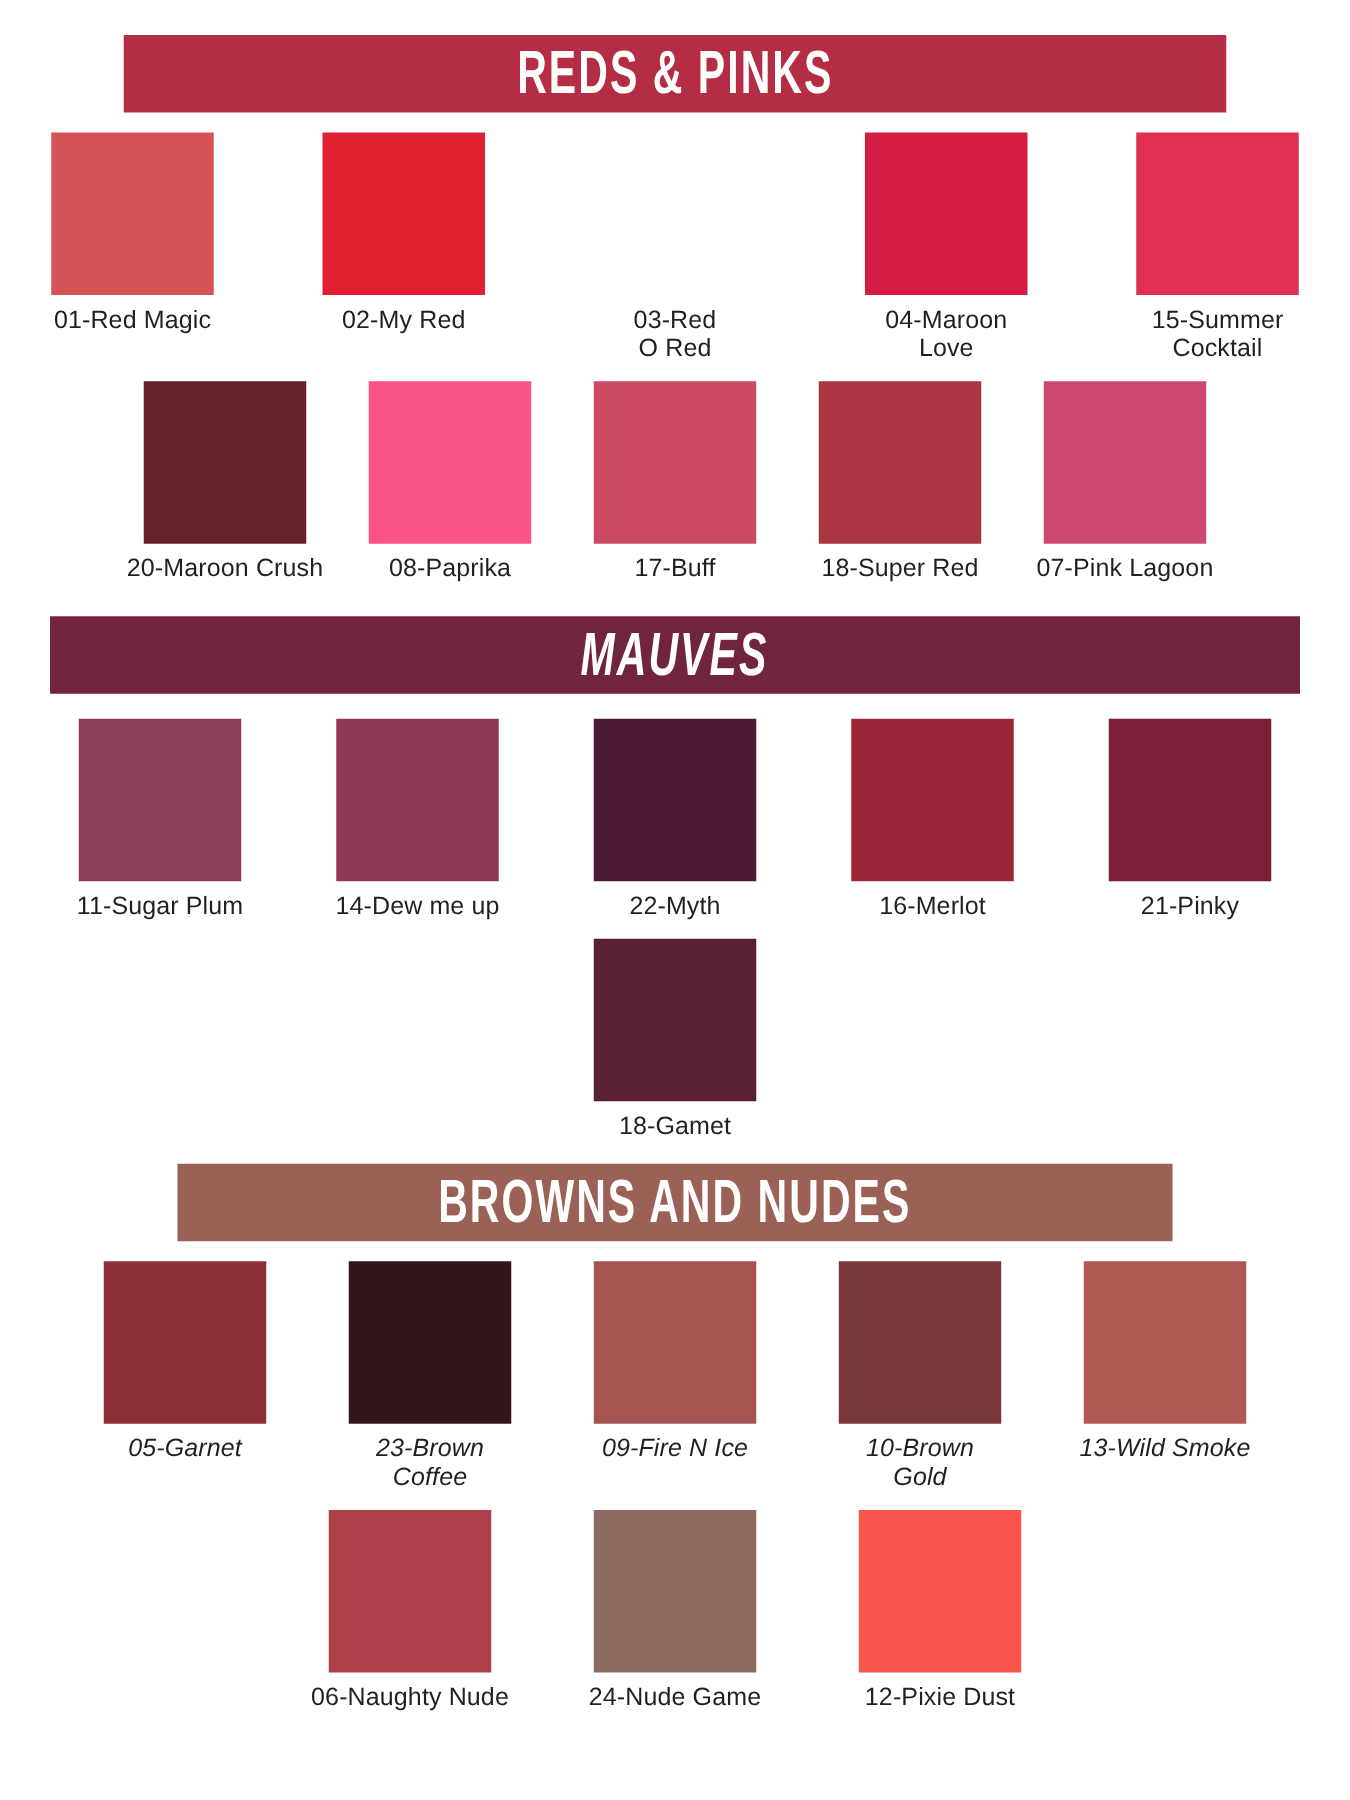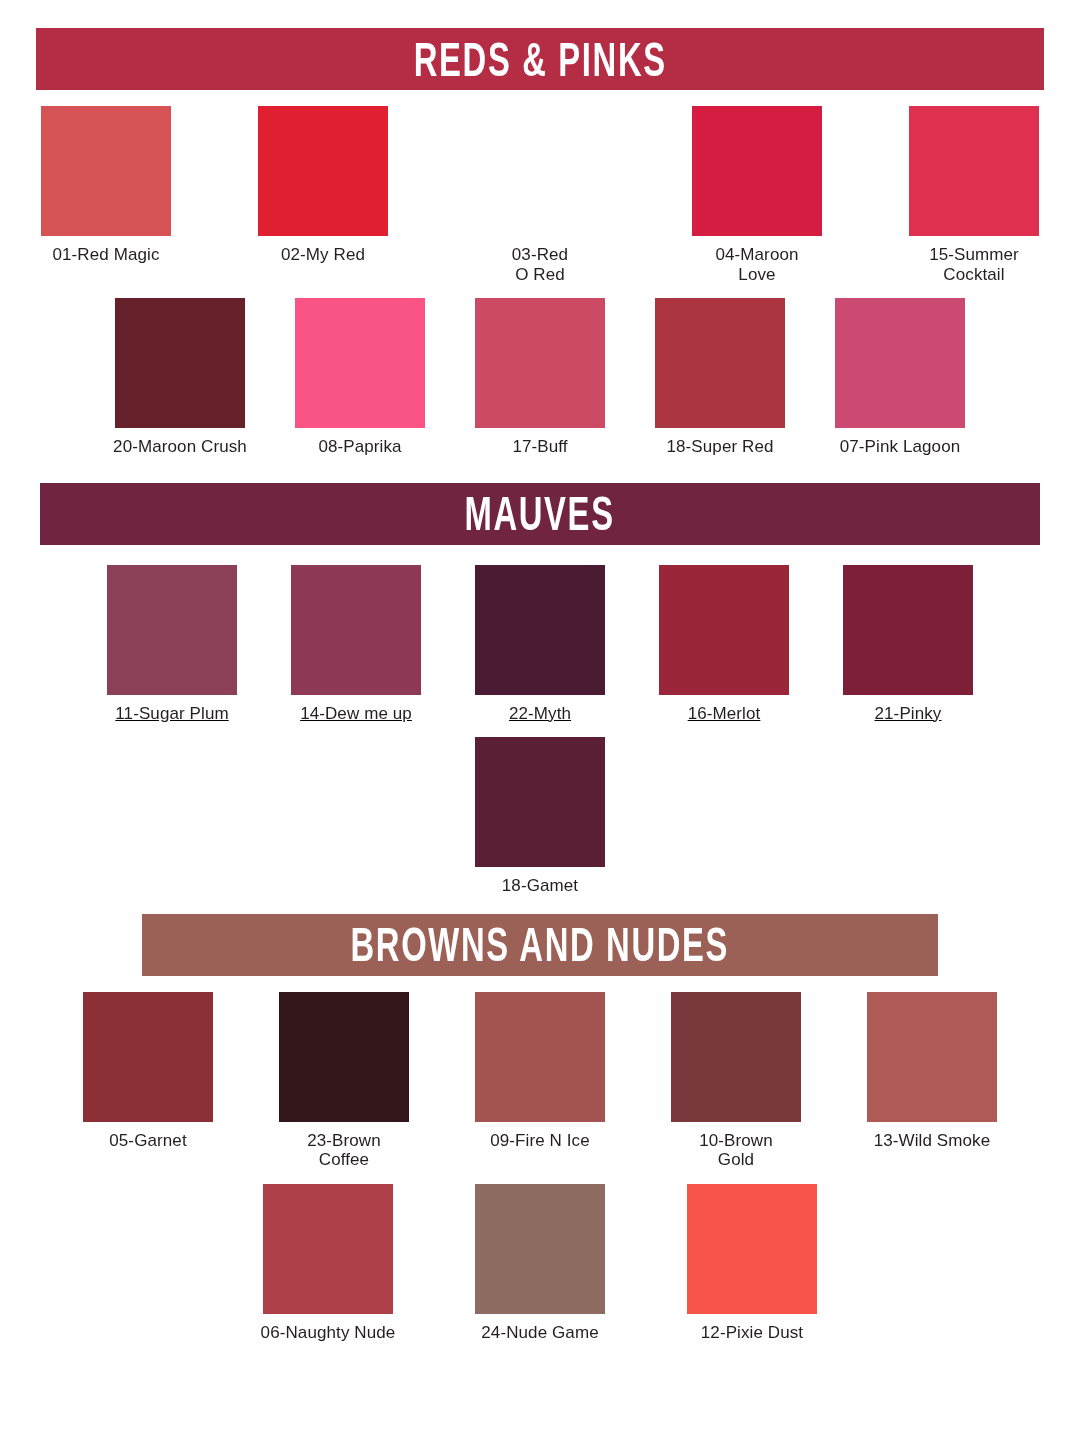--- a/index.html
+++ b/index.html
@@ -32,22 +32,22 @@
     color: #ffffff;
     font-family: "Liberation Sans Narrow", "Liberation Sans", sans-serif;
     font-weight: 700;
     font-size: 40px;
     letter-spacing: 2px;
     transform: scaleX(0.82) scaleY(1.22);
     transform-origin: center center;
     white-space: nowrap;
   }
 
-  #band-reds   { width: 1008px; background: #b52c45; margin-top: 28px; }
-  #band-mauves { width: 1000px; background: #71243f; }
+  #band-reds   { width: 882px; background: #b52c45; margin-top: 28px; }
+  #band-mauves { width: 1000px; background: #71243f; font-style: italic; }
   #band-browns { width: 796px;  background: #9c6156; }
 
   
   .row {
     display: flex;
     justify-content: center;
     align-items: flex-start;
   }
 
   .cell {
@@ -58,43 +58,43 @@
 
   .chip {
     width: 130px;
     height: 130px;
     display: block;
   }
 
   .chip-label {
     margin-top: 9px;
     font-family: "Liberation Sans", sans-serif;
-    font-size: 17px;
+    font-size: 20px;
     font-weight: 400;
     color: #231f20;
     text-align: center;
     line-height: 1.15;
     letter-spacing: 0.1px;
     width: 172px;
   }
 
   
   #reds-row-1   { margin-top: 16px; gap: 42px; }
   #reds-row-1 .chip-label { width: 175px; }
 
   #reds-row-2   { margin-top: 14px; }
   #reds-row-2 .chip-label { width: 180px; }
 
-  #mauves-row-1 { margin-top: 20px; gap: 16px; text-decoration: underline; }
+  #mauves-row-1 { margin-top: 20px; gap: 38px; }
   #mauves-row-1 .chip-label { width: 168px; }
 
   #mauves-row-2 { margin-top: 14px; align-items: flex-end; }
   #mauves-row-2 .chip-label { width: 168px; }
 
-  #browns-row-1 { margin-top: 16px; gap: 36px; }
+  #browns-row-1 { margin-top: 16px; gap: 36px; font-style: italic; }
   #browns-row-1 .chip-label { width: 160px; }
 
   #browns-row-2 { margin-top: 14px; gap: 36px; }
   #browns-row-2 .chip-label { width: 176px; }
 
   .spacer-sm { height: 18px; }
   .spacer-md { height: 26px; }
 </style>
 </head>
 <body>

